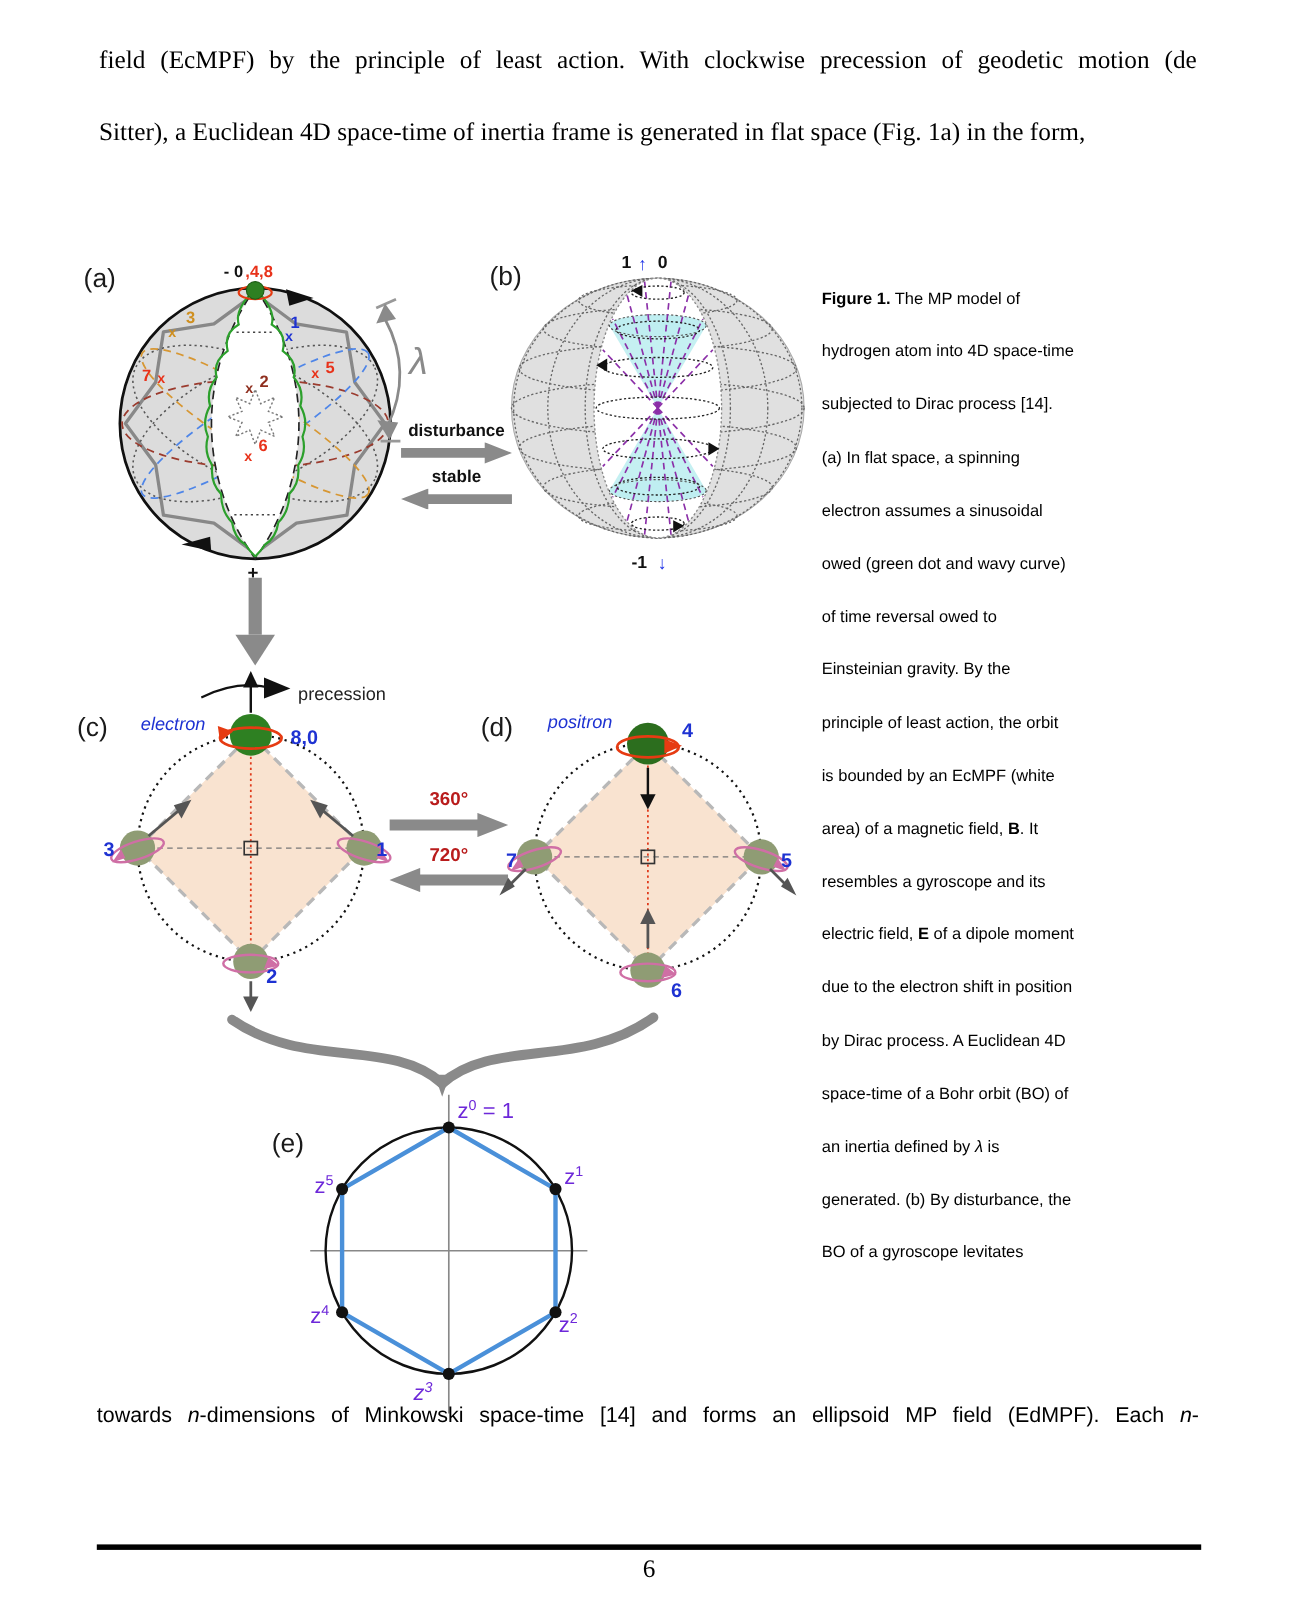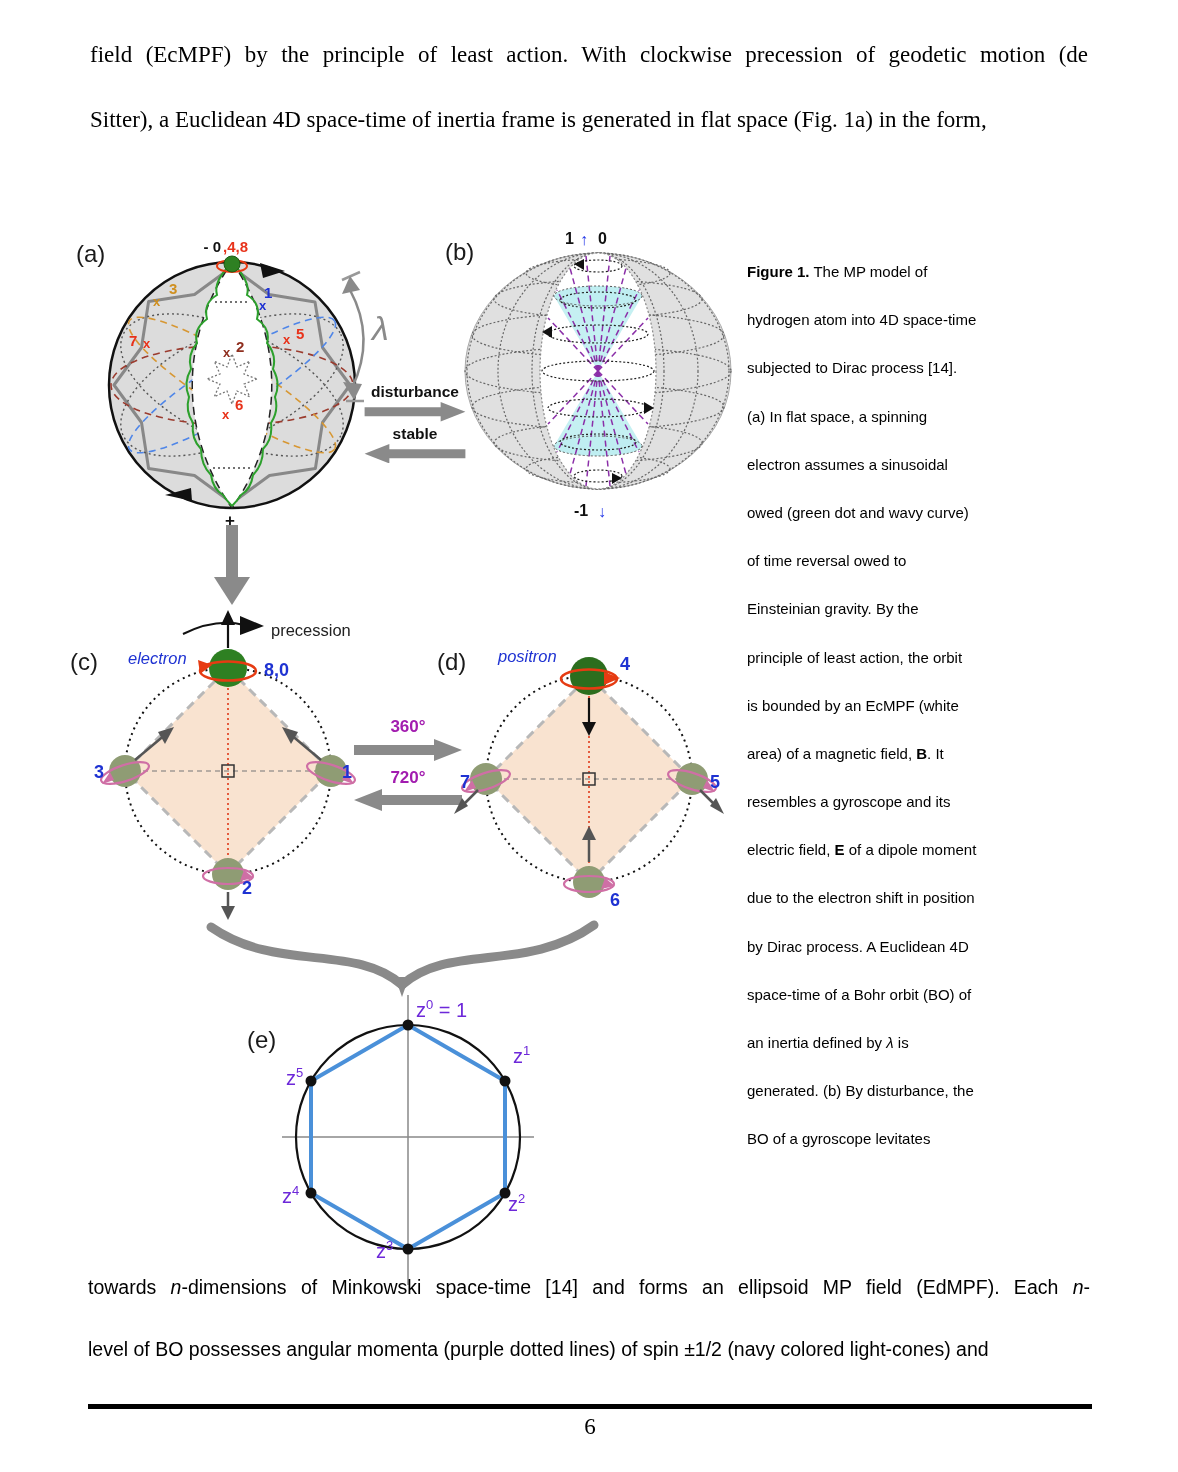--- a/index.html
+++ b/index.html
@@ -11,21 +11,21 @@
   .just{text-align:justify;text-align-last:justify;}
   .sans-line{position:absolute;left:88px;width:1002px;font-size:19.5px;}
   
   .panel-tag{position:absolute;font-size:24px;color:#1a1a1a;}
   
   .caption{position:absolute;left:747px;top:263px;width:345px;}
   .caption-line{height:48.2px;font-size:15px;white-space:nowrap;}
   
   .arrow-block{position:absolute;display:flex;flex-direction:column;align-items:center;font-weight:bold;}
   .arrow-label{font-size:15.5px;color:#111;line-height:1.1;}
-  .deg-label{font-size:17px;color:#a21caf;line-height:1.1;}
+  .deg-label{font-size:17px;color:#b91c1c;line-height:1.1;}
   .abs{position:absolute;}
   .e-label{position:absolute;font-size:20px;color:#6d28d9;white-space:nowrap;}
   .e-label sup{font-size:13px;}
   .footer-rule{position:absolute;left:88px;top:1404px;width:1004px;height:5px;background:#000;}
   .page-num{position:absolute;left:88px;top:1414px;width:1004px;text-align:center;
         font-family:"Liberation Serif",serif;font-size:23px;}
   svg text{font-family:"Liberation Sans",sans-serif;}
 </style>
 </head>
 <body>
@@ -297,23 +297,23 @@
       <g fill="#111">
         <circle cx="138" cy="30" r="5.5"></circle>
         <circle cx="235" cy="86" r="5.5"></circle>
         <circle cx="235" cy="198" r="5.5"></circle>
         <circle cx="138" cy="254" r="5.5"></circle>
         <circle cx="41" cy="198" r="5.5"></circle>
         <circle cx="41" cy="86" r="5.5"></circle>
       </g>
     </svg>
     <span class="e-label" style="left:146px;top:2px;"><span>z</span><sup>0</sup><span> = 1</span></span>
-    <span class="e-label" style="left:243px;top:48px;"><span>z</span><sup>1</sup><span></span></span>
+    <span class="e-label" style="left:243px;top:62px;"><span>z</span><sup>1</sup><span></span></span>
     <span class="e-label" style="left:238px;top:196px;"><span>z</span><sup>2</sup><span></span></span>
-    <span class="e-label" style="left:106px;top:243px;"><span>z</span><sup>3</sup><span></span></span>
+    <span class="e-label" style="left:106px;top:258px;font-style:italic;"><span>z</span><sup>3</sup><span></span></span>
     <span class="e-label" style="left:12px;top:188px;"><span>z</span><sup>4</sup><span></span></span>
     <span class="e-label" style="left:16px;top:70px;"><span>z</span><sup>5</sup><span></span></span>
   </div>
 
   <div class="caption">
     <div class="caption-line"><span style="font-weight: bold;">Figure 1.</span><span> The MP model of</span></div>
     <div class="caption-line"><span>hydrogen atom into 4D space-time</span></div>
     <div class="caption-line"><span>subjected to Dirac process [14].</span></div>
     <div class="caption-line"><span>(a) In flat space, a spinning</span></div>
     <div class="caption-line"><span>electron assumes a sinusoidal</span></div>
@@ -327,18 +327,17 @@
     <div class="caption-line"><span>electric field, </span><span style="font-weight: bold;">E</span><span> of a dipole moment</span></div>
     <div class="caption-line"><span>due to the electron shift in position</span></div>
     <div class="caption-line"><span>by Dirac process. A Euclidean 4D</span></div>
     <div class="caption-line"><span>space-time of a Bohr orbit (BO) of</span></div>
     <div class="caption-line"><span>an inertia defined by </span><span style="font-style: italic;">λ</span><span> is</span></div>
     <div class="caption-line"><span>generated. (b) By disturbance, the</span></div>
     <div class="caption-line"><span>BO of a gyroscope levitates</span></div>
   </div>
 
   <div class="sans-line" style="top:1276px;text-align:justify;text-align-last:justify;"><span>towards </span><span style="font-style: italic;">n</span><span>-dimensions of Minkowski space-time [14] and forms an ellipsoid MP field (EdMPF). Each </span><span style="font-style: italic;">n</span><span>-</span></div>
-  <div class="sans-line" style="top:1338px;"><span>level of BO possesses angular momenta (purple dotted lines) of spin ±1/2 (navy colored light-cones) and</span></div>
 
   <div class="footer-rule"></div>
   <div class="page-num">6</div>
 
 </div>
 
 </body></html>

